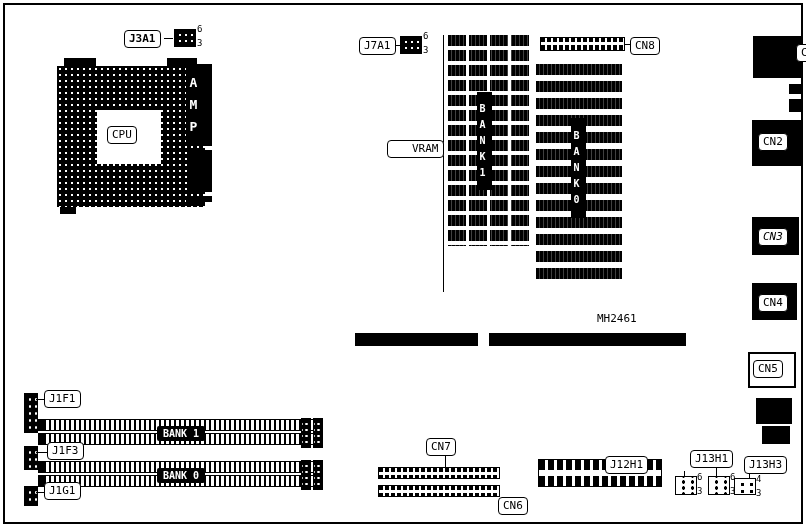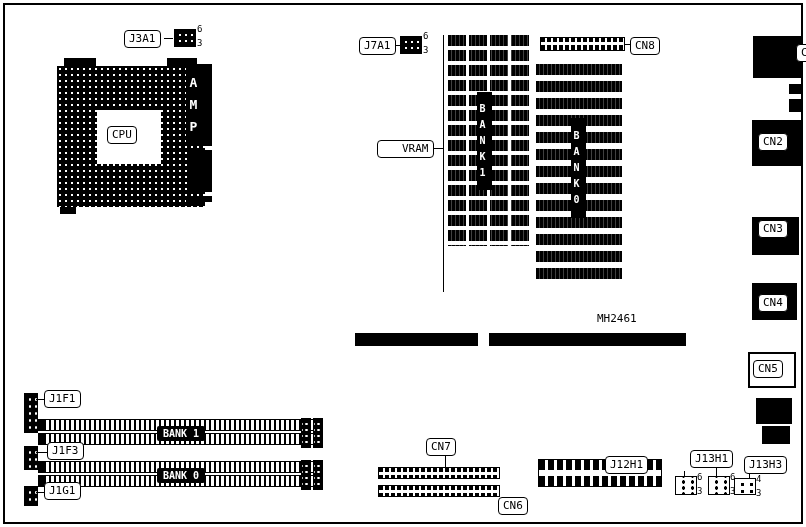--- a/index.html
+++ b/index.html
@@ -52,21 +52,21 @@
               font:bold 10px "DejaVu Sans Mono", monospace; padding:2px 6px; line-height:1.1; }
   .outline-box { position:absolute; background:#fff; border:2px solid #000; }
   .plain-text { position:absolute; font:11px "DejaVu Sans Mono", monospace; color:#000; }
 </style>
 </head>
 <body>
 
 <div class="board">
   <div class="frame"></div>
 
-  <div class="lbl" style="left:124px; top:30px;">J3A1</div>
+  <div class="lbl" style="left:124px; top:30px;font-weight:bold;">J3A1</div>
   <div class="line" style="left:164px; top:38px; width:9px; height:1px;"></div>
   <div class="pinsdark" style="left:174px; top:29px; width:20px; height:16px;"></div>
   <div class="num" style="left:197px; top:25px;">6</div>
   <div class="num" style="left:197px; top:39px;">3</div>
 
   <div class="blk" style="left:64px; top:58px; width:32px; height:9px;"></div>
   <div class="blk" style="left:167px; top:58px; width:30px; height:9px;"></div>
   <div class="cpu-socket">
     <div class="cpu-center" style="left:40px; top:44px;"></div>
   </div>
@@ -80,36 +80,36 @@
   <div class="lbl" style="left:351px; top:37px;margin-left:8px;">J7A1</div>
   <div class="line" style="left:392px; top:45px; width:8px; height:1px;"></div>
   <div class="pinsdark" style="left:400px; top:36px; width:20px; height:16px;"></div>
   <div class="num" style="left:423px; top:32px;">6</div>
   <div class="num" style="left:423px; top:46px;">3</div>
 
   <div class="chips-bank1"></div>
   <div class="vstrip" style="left:477px; top:92px; height:98px;">BANK1</div>
   <div class="rows-bank0"></div>
   <div class="vstrip" style="left:571px; top:118px; height:100px;">BANK0</div>
-  <div class="lbl" style="left:377px; top:140px;padding-left:24px;">VRAM</div>
+  <div class="lbl" style="left:387px; top:140px;padding-left:24px;">VRAM</div>
   <div class="line" style="left:434px; top:148px; width:9px; height:1px;"></div>
   <div class="line" style="left:443px; top:35px; width:1px; height:257px;"></div>
 
   <div class="conn-grid" style="left:540px; top:37px; width:85px; height:14px;"></div>
   <div class="line" style="left:625px; top:44px; width:5px; height:1px;"></div>
   <div class="lbl" style="left:630px; top:37px;">CN8</div>
 
   <div class="blk" style="left:753px; top:36px; width:48px; height:42px;"></div>
   <div class="lbl" style="left:762px; top:44px;margin-left:34px;">CN1</div>
   <div class="blk" style="left:789px; top:84px; width:13px; height:10px;"></div>
   <div class="blk" style="left:789px; top:99px; width:13px; height:13px;"></div>
   <div class="blk" style="left:752px; top:120px; width:49px; height:46px;"></div>
   <div class="lbl" style="left:758px; top:133px;">CN2</div>
   <div class="blk" style="left:752px; top:217px; width:47px; height:38px;"></div>
-  <div class="lbl" style="left:758px; top:220px;">CN3</div>
+  <div class="lbl" style="left:758px; top:228px;font-style:italic;">CN3</div>
   <div class="blk" style="left:752px; top:283px; width:45px; height:37px;"></div>
   <div class="lbl" style="left:758px; top:294px;">CN4</div>
   <div class="outline-box" style="left:748px; top:352px; width:44px; height:32px;"></div>
   <div class="lbl" style="left:753px; top:360px;">CN5</div>
   <div class="blk" style="left:756px; top:398px; width:36px; height:26px;"></div>
   <div class="blk" style="left:762px; top:426px; width:28px; height:18px;"></div>
 
   <div class="plain-text" style="left:597px; top:312px;">MH2461</div>
 
   <div class="blk" style="left:355px; top:333px; width:123px; height:13px;"></div>

